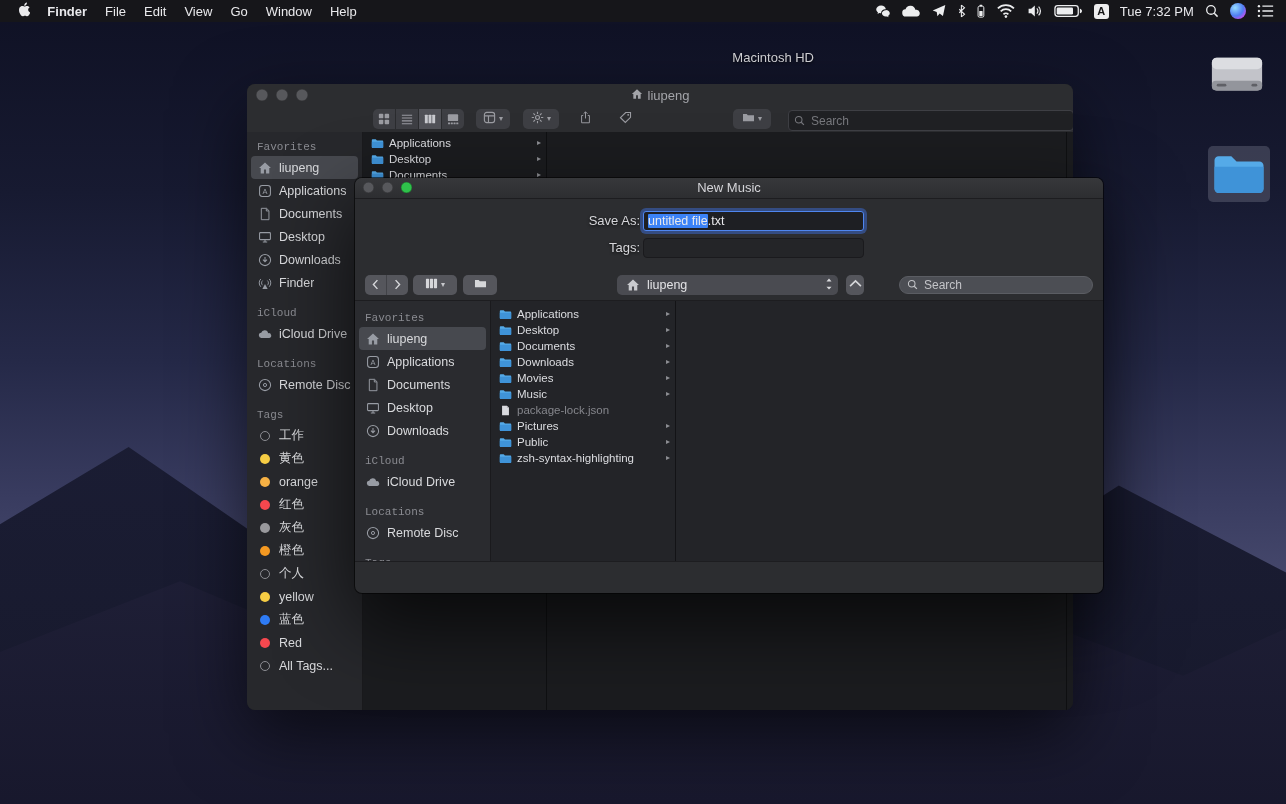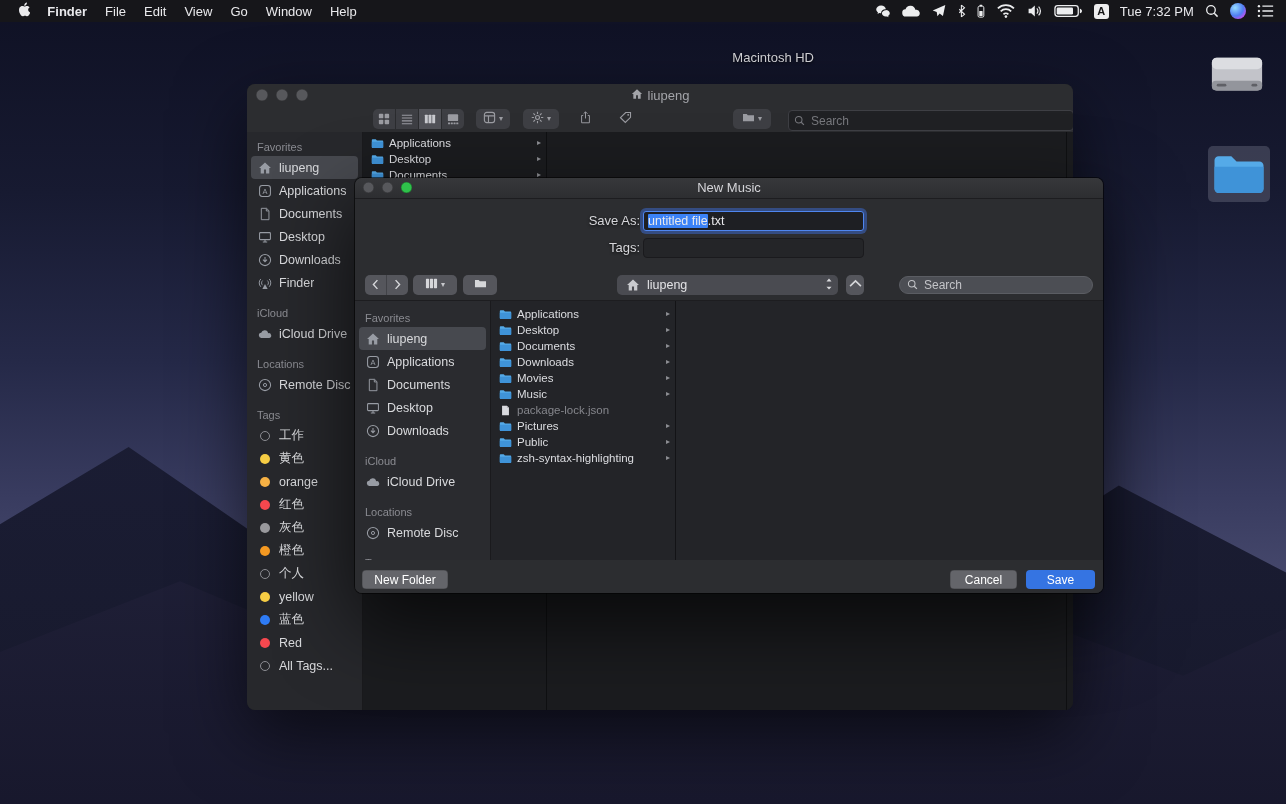--- a/index.html
+++ b/index.html
@@ -66,21 +66,21 @@
   .tbtn svg{width:13px;height:13px;}
   .caret{font-size:8px;color:#9b9ca2;line-height:1;}
   .fsearch{position:absolute;top:4px;height:19px;background:#202124;border:1px solid #3e3f44;border-radius:4px;
     display:flex;align-items:center;padding:0 5px;gap:4px;color:#77787d;}
   .fsearch svg{width:11px;height:11px;}
   .fsearch input{flex:1;min-width:0;background:transparent;border:none;outline:none;color:#d6d7da;font-size:12px;
     font-family:inherit;}
   .fsearch input::placeholder{color:#77787d;}
   .fsidebar{position:absolute;top:48px;bottom:0;left:0;width:116px;background:#27282c;
     border-right:1px solid #1a1a1d;padding-top:6px;box-sizing:border-box;overflow:hidden;}
-  .sb-h{font-size:11px;color:#8a8b91;padding-left:10px;height:18px;line-height:18px;margin-top:10px;white-space:nowrap;}
+  .sb-h{font-size:11px;color:#8a8b91;padding-left:10px;height:18px;line-height:18px;margin-top:10px;white-space:nowrap;font-family:Liberation Mono, monospace;}
   .sb-h:first-child{margin-top:0;}
   .sb-i{display:flex;align-items:center;height:23px;margin:0 4px;padding:0 2px 0 6px;gap:6px;
     font-size:12.5px;color:#d9dadd;border-radius:4px;white-space:nowrap;overflow:hidden;}
   .sb-i.sel{background:#47494f;}
   .sb-ic{width:16px;min-width:16px;display:flex;justify-content:center;align-items:center;color:#989ca4;}
   .sb-ic svg{width:14px;height:14px;display:block;}
   .sb-lb{overflow:hidden;text-overflow:clip;}
   .tagdot{width:10px;height:10px;border-radius:50%;display:block;box-sizing:border-box;}
   .tagdot.outline{background:transparent;border:1.5px solid #8c8d93;}
   .fcontent{position:absolute;top:48px;left:116px;right:0;bottom:0;background:#1b1c1f;}
@@ -784,19 +784,14 @@
                 </svg>
               </span>
               <span class="flb">zsh-syntax-highlighting</span>
               <span class="fchev">▸</span>
             </div>
           </div>
         <div class="vdiv" style="left:184px;"></div>
       </div>
     </div>
 
-    <div class="dfooter">
-      <button class="btn gray" style="left:7px;width:86px;">New Folder</button>
-      <button class="btn gray" style="left:595px;width:67px;">Cancel</button>
-      <button class="btn blue" style="left: 671px; width: 69px; background: rgb(53, 116, 226);">Save</button>
-    </div>
   </section>
 </div>
 
 </body></html>

